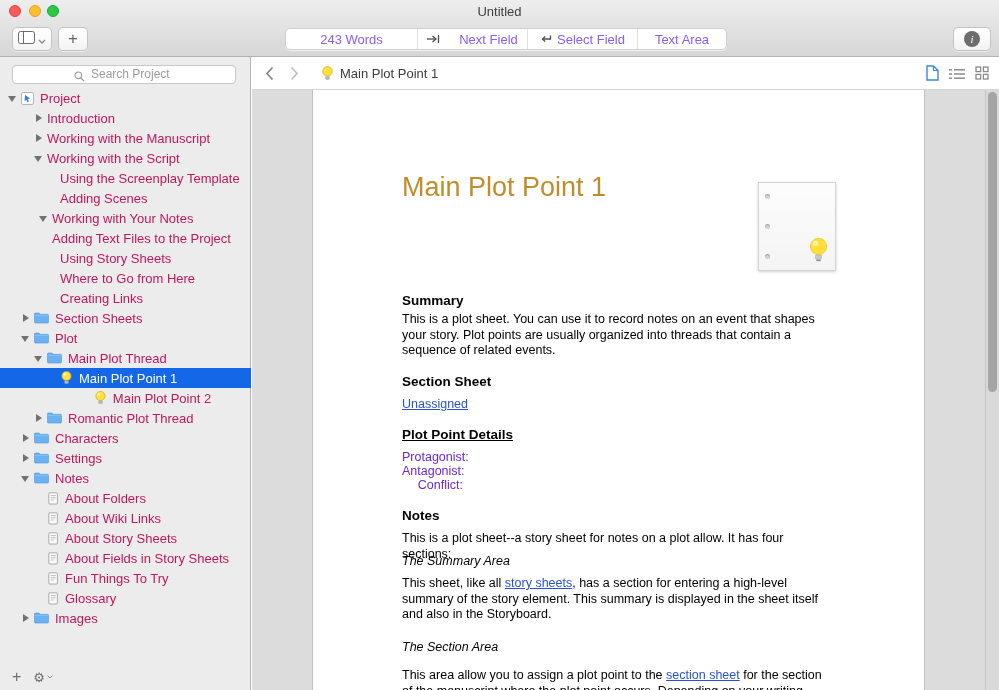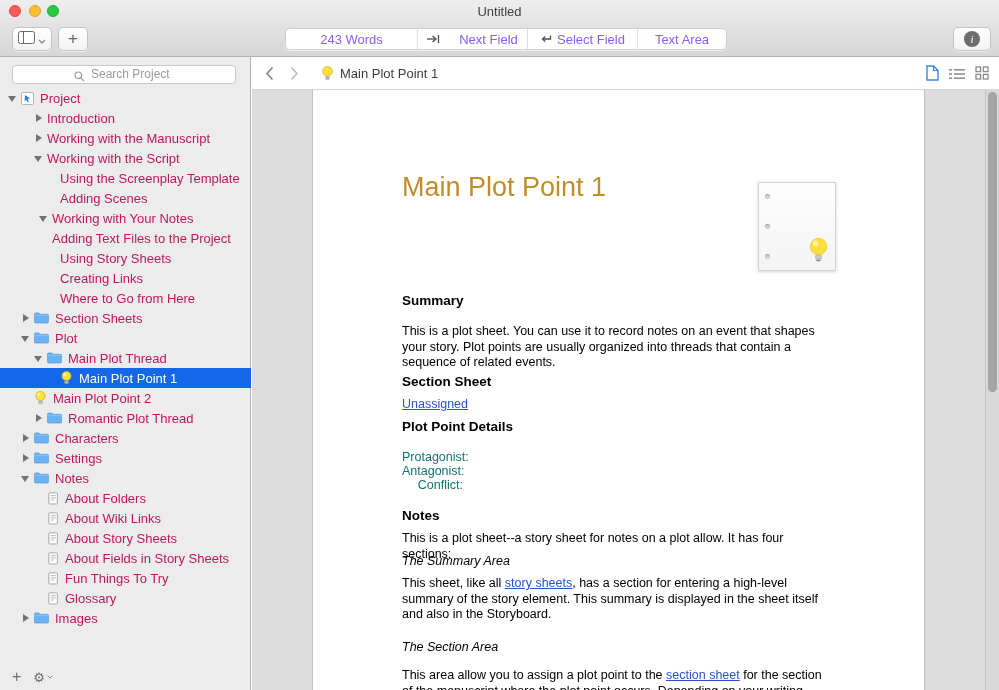--- a/index.html
+++ b/index.html
@@ -77,27 +77,27 @@
   
   .doc-title { position:absolute; left:89px; top:82px; font-size:27px; color:var(--doc-title,#c18d2b); }
   .doc-card { position:absolute; left:445px; top:92px; width:78px; height:89px;
               background:linear-gradient(#fdfdfd,#f4f4f4); border:1px solid #d4d4d4;
               box-shadow:0 1px 3px rgba(0,0,0,.18); }
   .card-hole { position:absolute; left:6px; width:5px; height:5px; border-radius:50%;
                background:#d2d2d2; box-shadow:inset 0 1px 1px rgba(0,0,0,.25); }
   .card-bulb { position:absolute; right:6px; bottom:4px; }
   .h2 { position:absolute; left:89px; font-size:13.5px; font-weight:bold; color:#000; }
   .para { position:absolute; left:89px; width:432px; font-size:12.5px; line-height:15.5px; color:#000; }
-  .h-summary { top:203px; } .p-summary { top:234px; }
+  .h-summary { top:203px; } .p-summary { top:222px; }
   .h-sheet { top:284px; }
   .doc-link { color:var(--link,#2851d5); text-decoration:underline; cursor:pointer; }
   .p-unassigned { top:307px; }
-  .h-details { top:329px; }
+  .h-details { top:337px;text-decoration:underline; }
   .details-fields { position:absolute; left:89px; top:360px; width:61px; text-align:right;
-                    font-size:12.5px; line-height:14px; color:#0f766e; }
+                    font-size:12.5px; line-height:14px; color:#6d28d9; }
   .h-notes { top:418px; } .p-intro { top:441px; }
   .h-italic { position:absolute; left:89px; font-size:12.5px; font-style:italic; color:#000; }
   .h-sum-area { top:464px; } .p-sum-area { top:486px; }
   .h-sec-area { top:550px; } .p-sec-area { top:578px; }
 </style>
 </head>
 <body>
 
 <div id="window" style="--selection: #1467e6; --doc-title: #c18d2b; --link: #2851d5; --folder: #6ab2f2; --bulb: #ffe03c;">
 
@@ -205,25 +205,25 @@
         <div class="tree-row" style="padding-left: 39px;">
           <span class="tri tri-none"></span>
           <span class="tree-label">Adding Text Files to the Project</span>
         </div>
         <div class="tree-row" style="padding-left: 47px;">
           <span class="tri tri-none"></span>
           <span class="tree-label">Using Story Sheets</span>
         </div>
         <div class="tree-row" style="padding-left: 47px;">
           <span class="tri tri-none"></span>
+          <span class="tree-label">Where to Go from Here</span>
+        </div>
+        <div class="tree-row" style="padding-left: 47px;">
+          <span class="tri tri-none"></span>
           <span class="tree-label">Creating Links</span>
-        </div>
-        <div class="tree-row" style="padding-left: 47px;">
-          <span class="tri tri-none"></span>
-          <span class="tree-label">Where to Go from Here</span>
         </div>
         <div class="tree-row" style="padding-left: 21px;">
           <span class="tri tri-closed"></span>
           <span class="tree-icon">
             <svg width="15" height="12" viewBox="0 0 15 12">
               <path d="M0.5 2 Q0.5 1 1.5 1 L5 1 L6.2 2.3 L13.5 2.3 Q14.5 2.3 14.5 3.3 L14.5 10 Q14.5 11 13.5 11 L1.5 11 Q0.5 11 0.5 10 Z" fill="#6ab2f2" stroke="#4f95dd" stroke-width="0.6"></path>
               <path d="M0.5 3.4 L14.5 3.4" stroke="#8cc6f7" stroke-width="0.8"></path>
             </svg>
           </span>
           <span class="tree-label">Section Sheets</span>
@@ -252,21 +252,21 @@
           <span class="tri tri-none"></span>
           <span class="tree-icon">
             <svg width="13" height="14" viewBox="0 0 13 14">
               <circle cx="6.5" cy="5" r="4.6" fill="#ffe03c" stroke="#cfa81c" stroke-width="0.7"></circle>
               <circle cx="4.8" cy="3.4" r="1.6" fill="#fff1a0"></circle>
               <rect x="4.6" y="10" width="3.8" height="2.6" rx="0.8" fill="#bdbdbd" stroke="#9c9c9c" stroke-width="0.5"></rect>
             </svg>
           </span>
           <span class="tree-label">Main Plot Point 1</span>
         </div>
-        <div class="tree-row" style="padding-left: 21px;">
+        <div class="tree-row" style="padding-left: 41px; justify-content: center;">
           <span class="tri tri-none"></span>
           <span class="tree-icon">
             <svg width="13" height="14" viewBox="0 0 13 14">
               <circle cx="6.5" cy="5" r="4.6" fill="#ffe03c" stroke="#cfa81c" stroke-width="0.7"></circle>
               <circle cx="4.8" cy="3.4" r="1.6" fill="#fff1a0"></circle>
               <rect x="4.6" y="10" width="3.8" height="2.6" rx="0.8" fill="#bdbdbd" stroke="#9c9c9c" stroke-width="0.5"></rect>
             </svg>
           </span>
           <span class="tree-label">Main Plot Point 2</span>
         </div>

